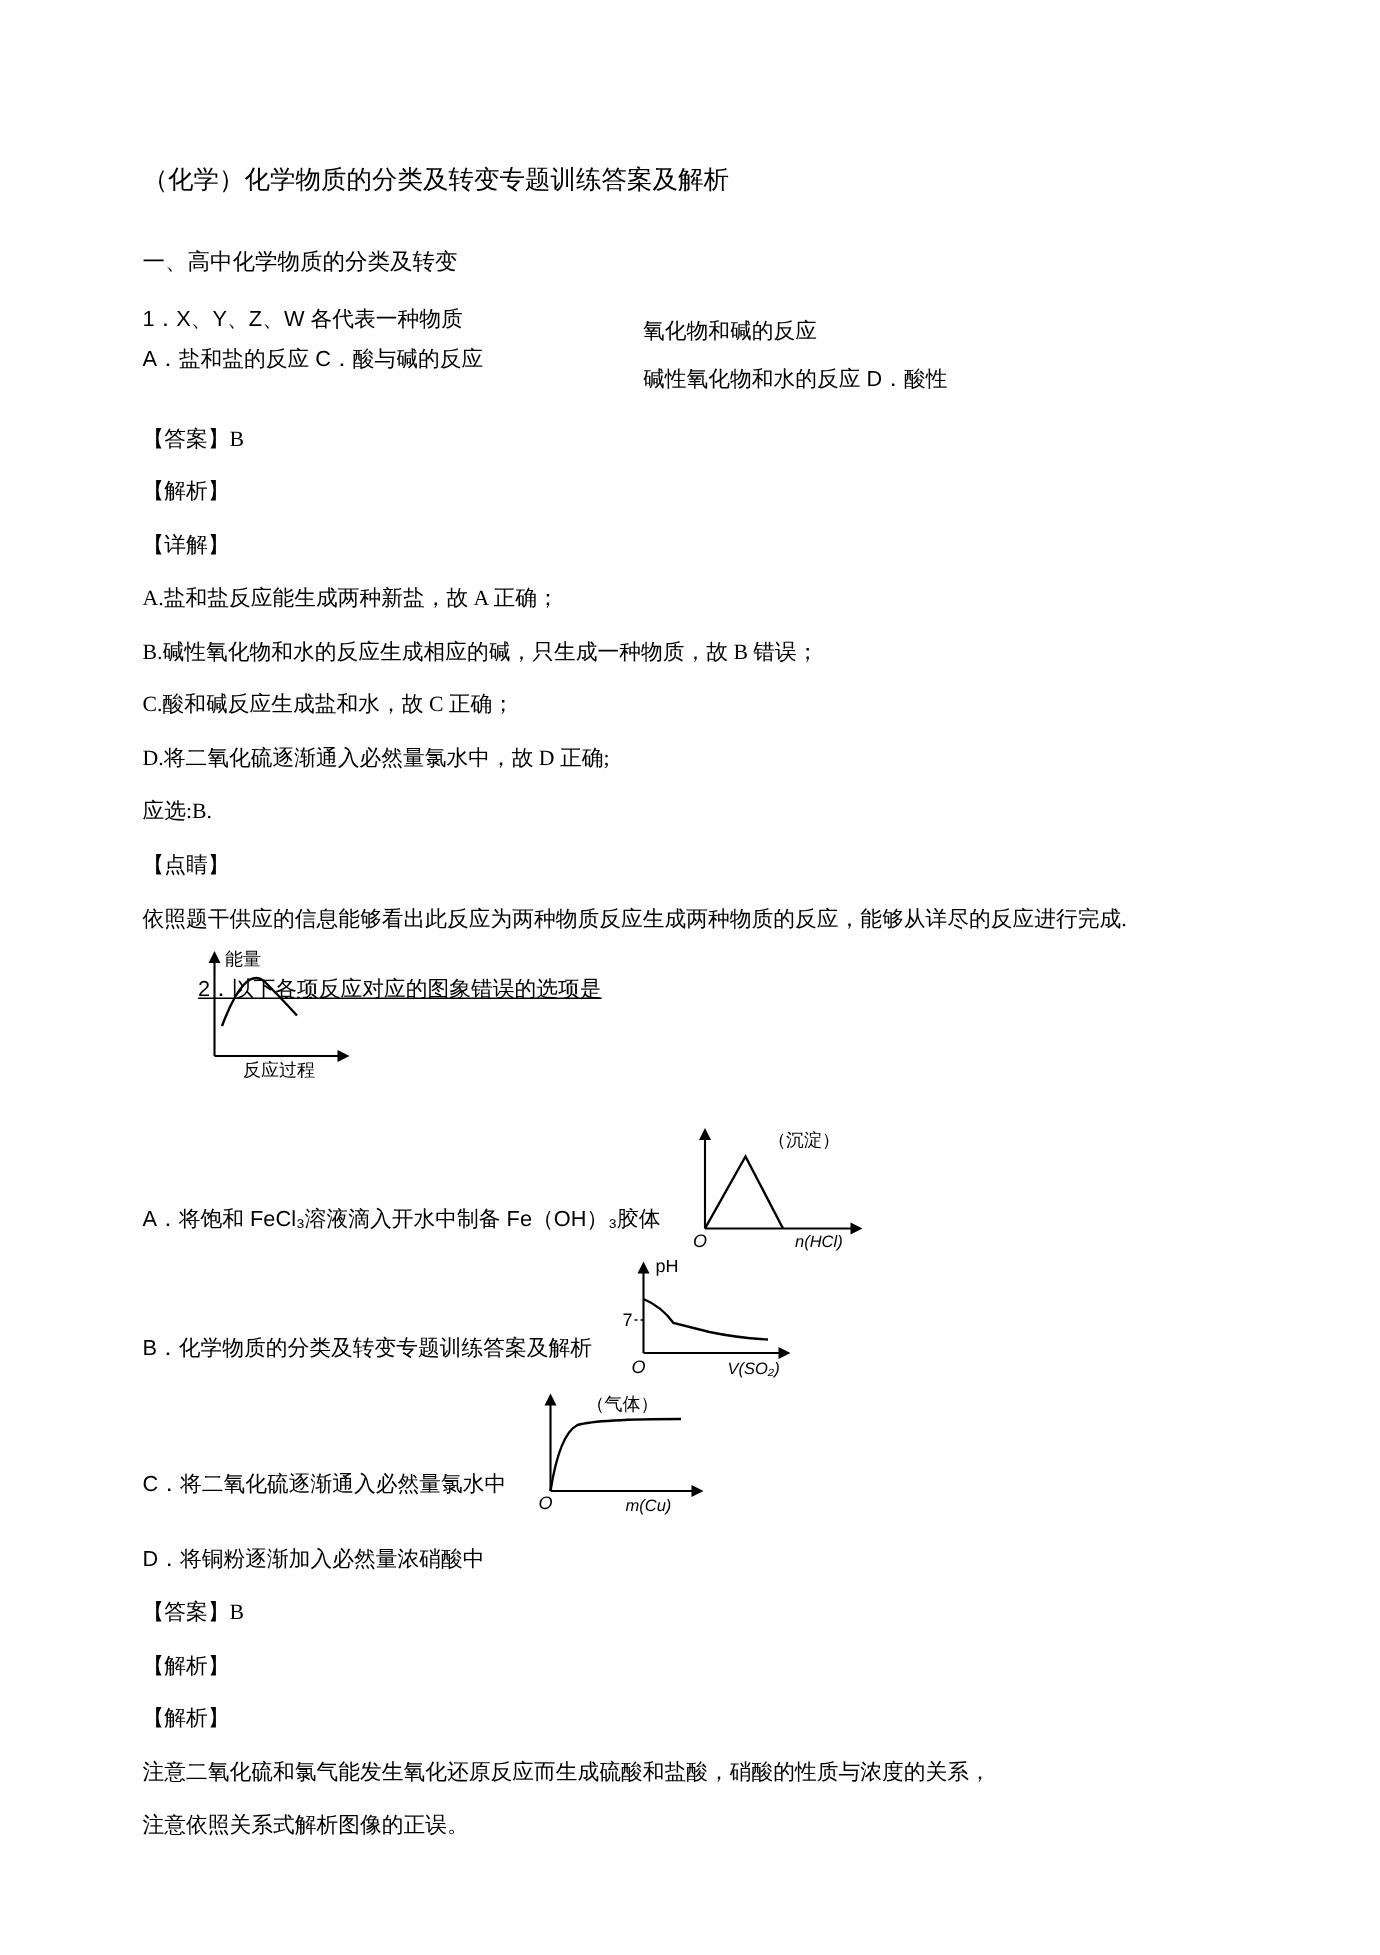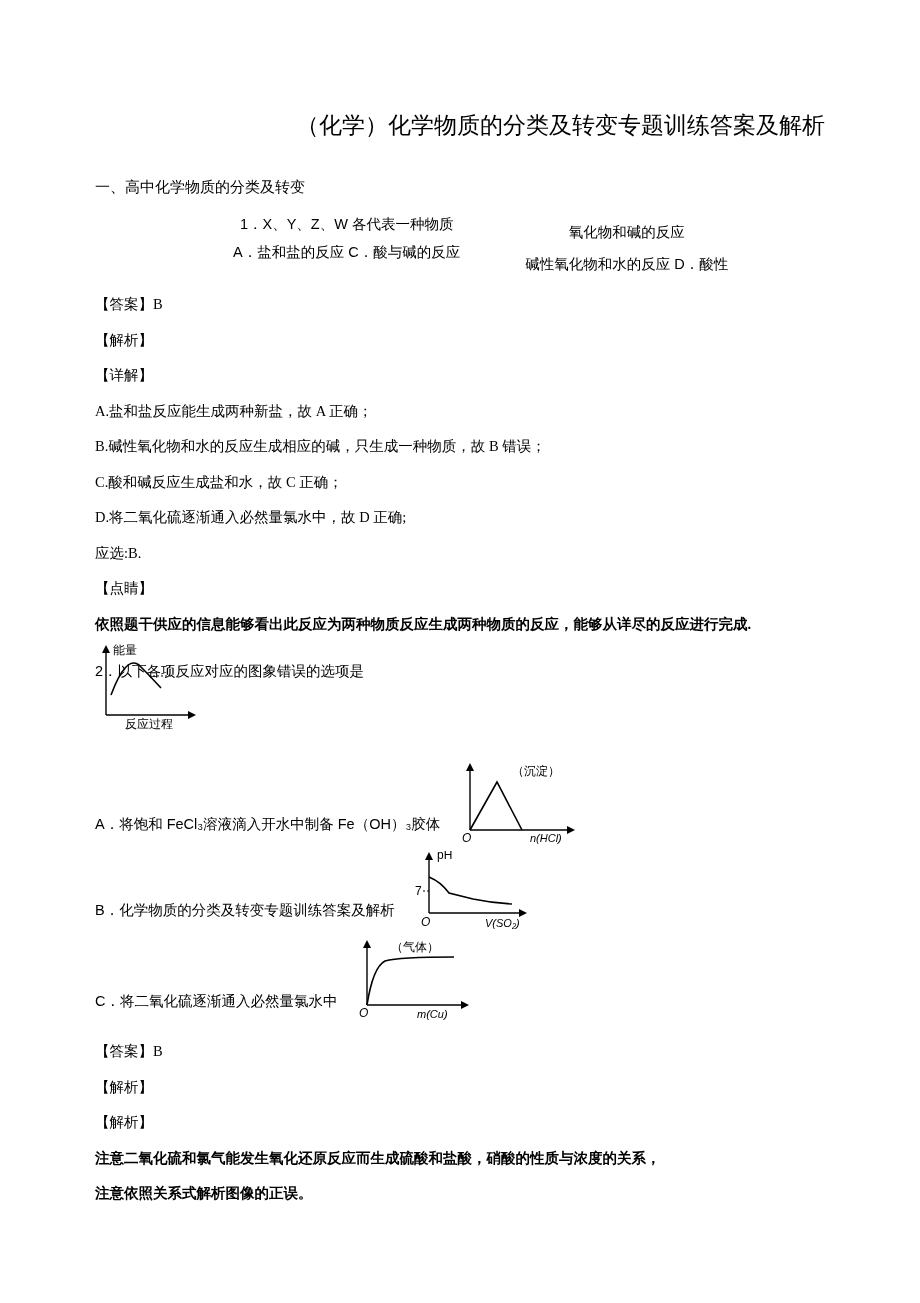--- a/index.html
+++ b/index.html
@@ -9,32 +9,31 @@
     background: #ffffff;
     font-family: "SimSun", "宋体", serif;
     color: #000000;
   }
   .page {
     padding: 104px 95px 50px 95px;
     font-size: 14.5px;
     line-height: 1.9;
   }
   .title {
-    text-align: right;
-    font-size: 23px;
+    text-align: left;
+    font-size: 17px;
     margin-bottom: 25px;
   }
   .section-head {
     font-size: 15px;
     margin-bottom: 10px;
   }
   .q1-wrap {
     position: relative;
     margin-bottom: 10px;
-    text-align: center;
   }
   .q1-left {
     display: inline-block;
     vertical-align: top;
     width: 310px;
     font-family: "Microsoft YaHei", "SimHei", sans-serif;
     font-size: 14.5px;
     line-height: 1.9;
   }
   .q1-right {
@@ -45,26 +44,28 @@
     font-size: 14.5px;
     line-height: 2.2;
     padding-top: 6px;
   }
   .ans-line { margin-bottom: 8px; }
   .detail p { margin: 0 0 8px 0; }
   .q2-block { margin-top: 20px; position: relative; }
   .q2-head {
     position: relative;
     margin-bottom: 4px;
+    margin-left: 37px;
   }
   .q2-head-text {
     position: relative;
     z-index: 2;
     font-family: "Microsoft YaHei", "SimHei", sans-serif;
     font-size: 14.5px;
+    text-decoration: underline;
   }
   .diag1 {
     position: absolute;
     left: -4px;
     top: -18px;
     z-index: 1;
   }
   .opt-row {
     display: flex;
     align-items: flex-end;
@@ -75,21 +76,21 @@
   .opt-row .label {
     flex: 0 0 auto;
     padding-bottom: 6px;
   }
   .opt-row .diag {
     flex: 0 0 auto;
     margin-left: 12px;
   }
   .sans { font-family: "Microsoft YaHei", "SimHei", sans-serif; }
   svg { display: block; }
-  .para { margin: 0 0 8px 0; font-weight: bold; }
+  .para { margin: 0 0 8px 0; }
 </style>
 </head>
 <body>
 
 <div class="page">
 
   <div class="title">（化学）化学物质的分类及转变专题训练答案及解析</div>
 
   <div class="section-head">一、高中化学物质的分类及转变</div>
 
@@ -182,20 +183,21 @@
           <path d="M18 68 Q24 30 36 24 Q50 20 105 20" fill="none" stroke="#000" stroke-width="1.6"></path>
           <text x="42" y="14" font-size="12">（气体）</text>
           <text x="10" y="80" font-size="12" font-style="italic">O</text>
           <text x="68" y="81" font-size="11" font-style="italic">m(Cu)</text>
         </svg>
       </div>
     </div>
 
     <div style="height:10px"></div>
 
+    <div class="sans para">D．将铜粉逐渐加入必然量浓硝酸中</div>
 
     <div class="ans-line">【答案】B</div>
     <div class="ans-line">【解析】</div>
     <div class="ans-line">【解析】</div>
 
     <p class="para">注意二氧化硫和氯气能发生氧化还原反应而生成硫酸和盐酸，硝酸的性质与浓度的关系，</p>
     <p class="para">注意依照关系式解析图像的正误。</p>
 
   </div>
 

